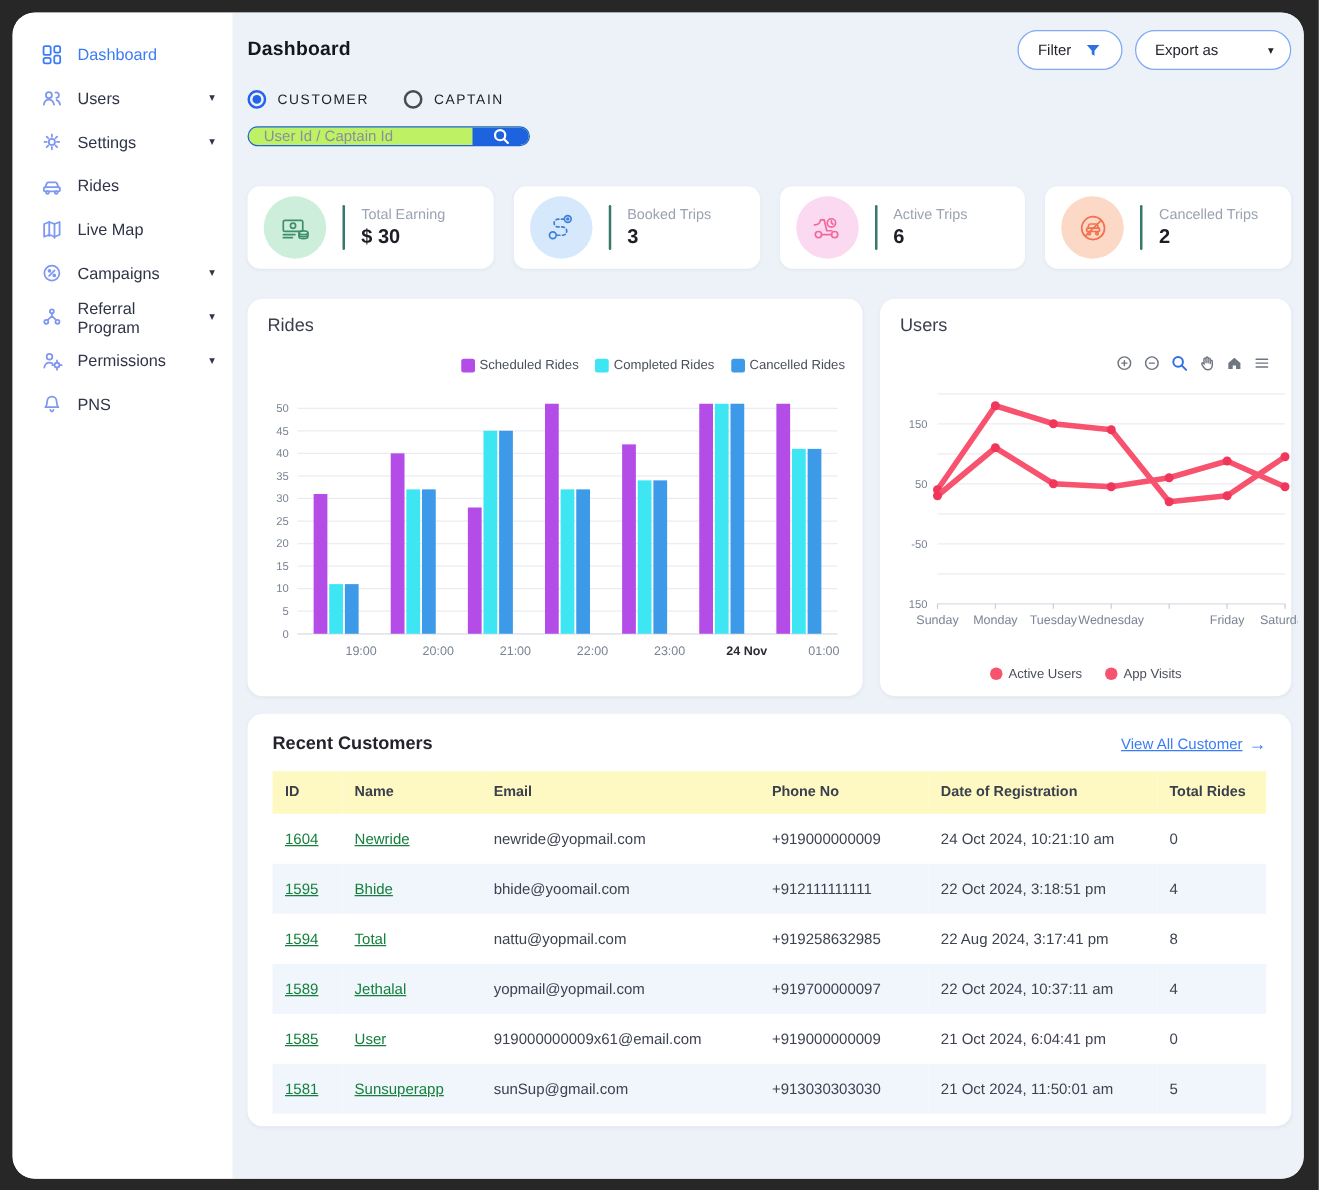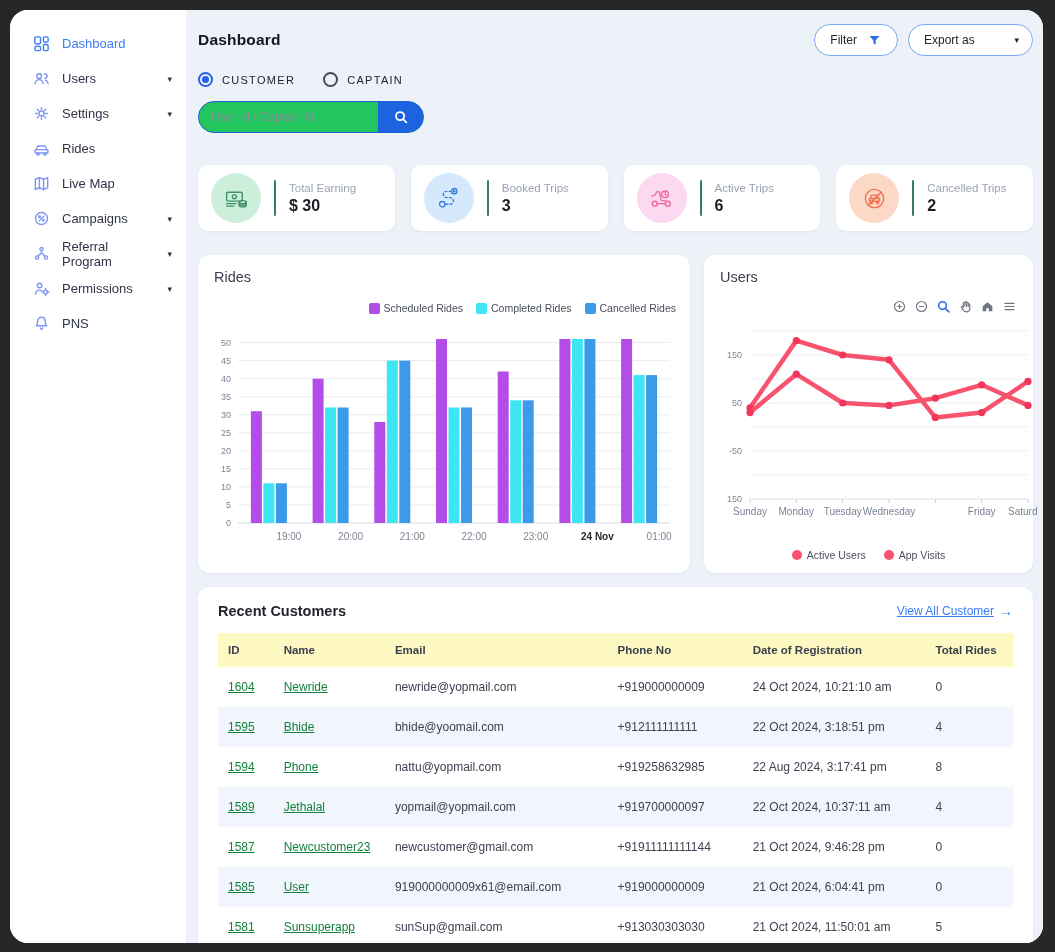--- a/index.html
+++ b/index.html
@@ -22,22 +22,22 @@
   .pills{margin-left:auto;display:flex;gap:10px;}
   .pill{display:flex;align-items:center;gap:10px;height:30px;padding:0 15px;background:#fff;
         border:1px solid #7fa8f5;border-radius:16px;font-size:12px;color:#23232b;cursor:pointer;}
   .pill .caret{font-size:9px;color:#23232b;}
   .radio-row{margin-top:16px;display:flex;gap:28px;align-items:center;}
   .radio-opt{display:flex;gap:9px;align-items:center;font-size:11px;letter-spacing:1.3px;
              color:#23232b;cursor:pointer;}
   .rdot{width:15px;height:15px;border-radius:50%;border:2px solid #4a4a52;position:relative;box-sizing:border-box;}
   .rdot.sel{border-color:#2563eb;}
   .rdot.sel::after{content:"";position:absolute;inset:2px;background:#2563eb;border-radius:50%;}
-  .search{margin-top:14px;width:226px;height:32px;border:1.5px solid #2060d8;border-radius:16px;
-          background:#22c55e;display:flex;overflow:hidden;box-sizing:border-box;}
+  .search{margin-top:14px;width:226px;height:16px;border:1.5px solid #2060d8;border-radius:16px;
+          background:#bef264;display:flex;overflow:hidden;box-sizing:border-box;}
   .search input{flex:1;border:none;outline:none;padding:0 12px;font-size:12px;color:#333;
                 background:transparent;font-family:inherit;min-width:0;}
   .search input::placeholder{color:#8a8f9c;}
   .search-btn{width:45px;background:#1d63e0;border:none;display:flex;align-items:center;
               justify-content:center;cursor:pointer;border-radius:0 14px 14px 0;color:#fff;}
   
   .stats{margin-top:32px;display:grid;grid-template-columns:repeat(4,1fr);gap:16px;}
   .stat-card{background:#fff;border-radius:10px;height:66px;display:flex;align-items:center;
              padding:0 13px;box-shadow:0 1px 3px rgba(30,50,90,.06);}
   .stat-circle{width:50px;height:50px;border-radius:50%;display:flex;align-items:center;
@@ -488,43 +488,35 @@
             <tr>
               <td><span class="cell-link">1595</span></td>
               <td><span class="cell-link">Bhide</span></td>
               <td><span>bhide@yoomail.com</span></td>
               <td><span>+912111111111</span></td>
               <td><span>22 Oct 2024, 3:18:51 pm</span></td>
               <td><span>4</span></td>
             </tr>
             <tr>
               <td><span class="cell-link">1594</span></td>
-              <td><span class="cell-link">Phone</span></td>
+              <td><span class="cell-link">Total</span></td>
               <td><span>nattu@yopmail.com</span></td>
               <td><span>+919258632985</span></td>
               <td><span>22 Aug 2024, 3:17:41 pm</span></td>
               <td><span>8</span></td>
             </tr>
             <tr>
               <td><span class="cell-link">1589</span></td>
               <td><span class="cell-link">Jethalal</span></td>
               <td><span>yopmail@yopmail.com</span></td>
               <td><span>+919700000097</span></td>
               <td><span>22 Oct 2024, 10:37:11 am</span></td>
               <td><span>4</span></td>
             </tr>
             <tr>
-              <td><span class="cell-link">1587</span></td>
-              <td><span class="cell-link">Newcustomer23</span></td>
-              <td><span>newcustomer@gmail.com</span></td>
-              <td><span>+91911111111144</span></td>
-              <td><span>21 Oct 2024, 9:46:28 pm</span></td>
-              <td><span>0</span></td>
-            </tr>
-            <tr>
               <td><span class="cell-link">1585</span></td>
               <td><span class="cell-link">User</span></td>
               <td><span>919000000009x61@email.com</span></td>
               <td><span>+919000000009</span></td>
               <td><span>21 Oct 2024, 6:04:41 pm</span></td>
               <td><span>0</span></td>
             </tr>
             <tr>
               <td><span class="cell-link">1581</span></td>
               <td><span class="cell-link">Sunsuperapp</span></td>

